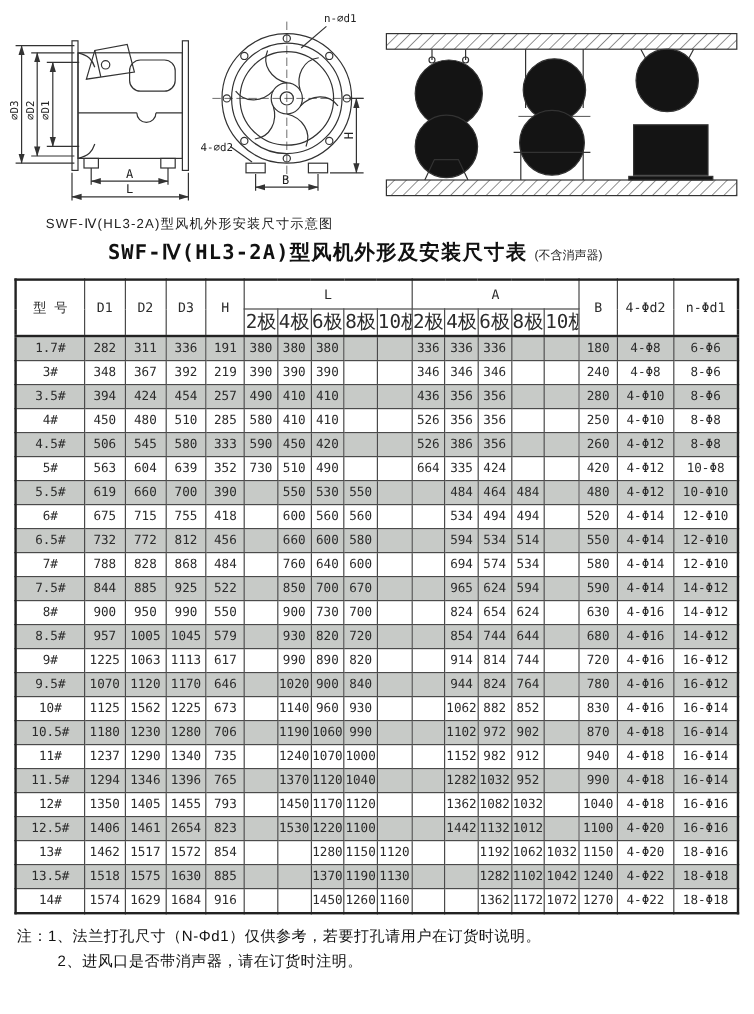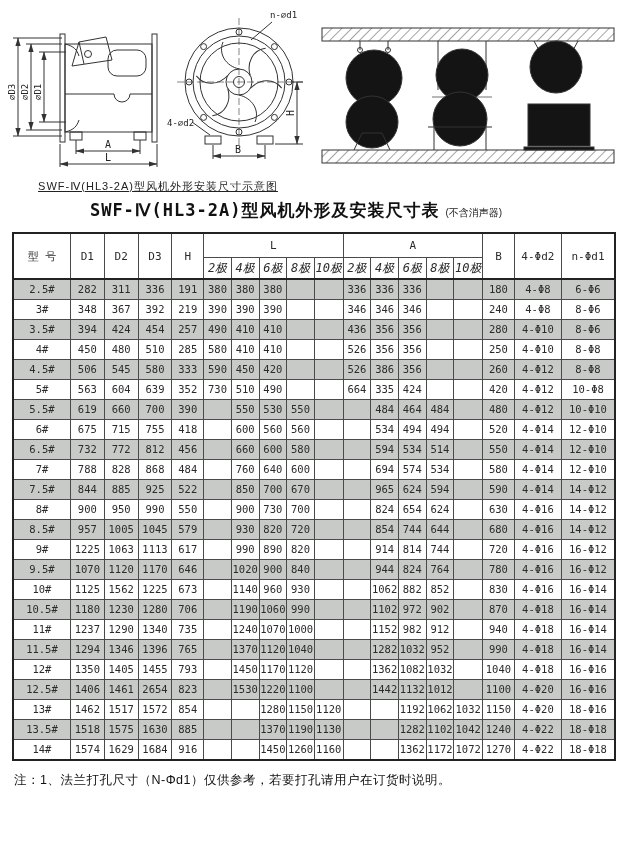--- a/index.html
+++ b/index.html
@@ -4,36 +4,36 @@
 <style>
   html,body{margin:0;padding:0;background:#fff;}
   .page{position:relative;width:628px;height:845px;background:#fff;overflow:hidden;
         font-family:"Liberation Sans",sans-serif;color:#1a1a1a;}
   
   .diag{position:absolute;top:4px;}
   .diag-left{left:4px;width:304px;height:172px;}
   .diag-right{left:316px;width:306px;height:172px;}
   .caption{position:absolute;top:179px;font-size:11px;letter-spacing:1px;color:#222;
            text-align:center;white-space:nowrap;}
-  .caption-left{left:8px;width:300px;text-decoration:underline;}
+  .caption-left{left:8px;width:300px;}
   .caption-right{left:326px;width:292px;}
   
   .title-row{position:absolute;top:199px;left:0;width:592px;text-align:center;white-space:nowrap;}
   .title-main{font-family:"DejaVu Sans Mono","Liberation Sans",sans-serif;font-size:17px;
               font-weight:bold;letter-spacing:1px;color:#111;}
   .title-suffix{font-size:10px;color:#222;margin-left:6px;}
   
   table.spec{position:absolute;top:232px;left:12px;width:604px;border-collapse:collapse;
              table-layout:fixed;border:2px solid #222;
              font-family:"DejaVu Sans Mono","Liberation Sans",sans-serif;}
   .spec th,.spec td{border:1px solid #4a4a4a;text-align:center;vertical-align:middle;
              padding:0;font-weight:normal;color:#2b2b2b;font-size:10.5px;
              white-space:nowrap;overflow:hidden;}
   .spec thead th{font-size:11px;height:23px;}
-  .spec thead tr.sub th{font-size:12px;height:20px;font-style:italic;}
+  .spec thead tr.sub th{font-size:16px;height:20px;}
   .spec tbody td{height:19px;line-height:19px;}
   .spec thead{border-bottom:2px solid #222;}
   .spec tr.shaded td{background:#c7cac7;}
   .spec td.model-cell{font-size:10.5px;}
   
   .notes{position:absolute;top:770px;left:14px;width:600px;font-size:12.5px;
          line-height:1.65;color:#111;letter-spacing:0.5px;}
   .notes .line2{margin-left:34px;}
   svg text{font-family:"DejaVu Sans Mono","Liberation Sans",sans-serif;fill:#222;}
 </style>
@@ -234,21 +234,21 @@
         <th>10极</th>
         <th>2极</th>
         <th>4极</th>
         <th>6极</th>
         <th>8极</th>
         <th>10极</th>
       </tr>
     </thead>
     <tbody>
         <tr class="shaded">
-          <td class="model-cell">2.5#</td>
+          <td class="model-cell">1.7#</td>
           <td>282</td>
           <td>311</td>
           <td>336</td>
           <td>191</td>
           <td>380</td>
           <td>380</td>
           <td>380</td>
           <td></td>
           <td></td>
           <td>336</td>
@@ -718,15 +718,16 @@
           <td>1072</td>
           <td>1270</td>
           <td>4-Φ22</td>
           <td>18-Φ18</td>
         </tr>
       </tbody>
   </table>
 
   <div class="notes">
     <div><span>注：</span><span>1、法兰打孔尺寸（N-Φd1）仅供参考，若要打孔请用户在订货时说明。</span></div>
+    <div class="line2"><span>2、进风口是否带消声器，请在订货时注明。</span></div>
   </div>
 
 </div>
 
 </body></html>

